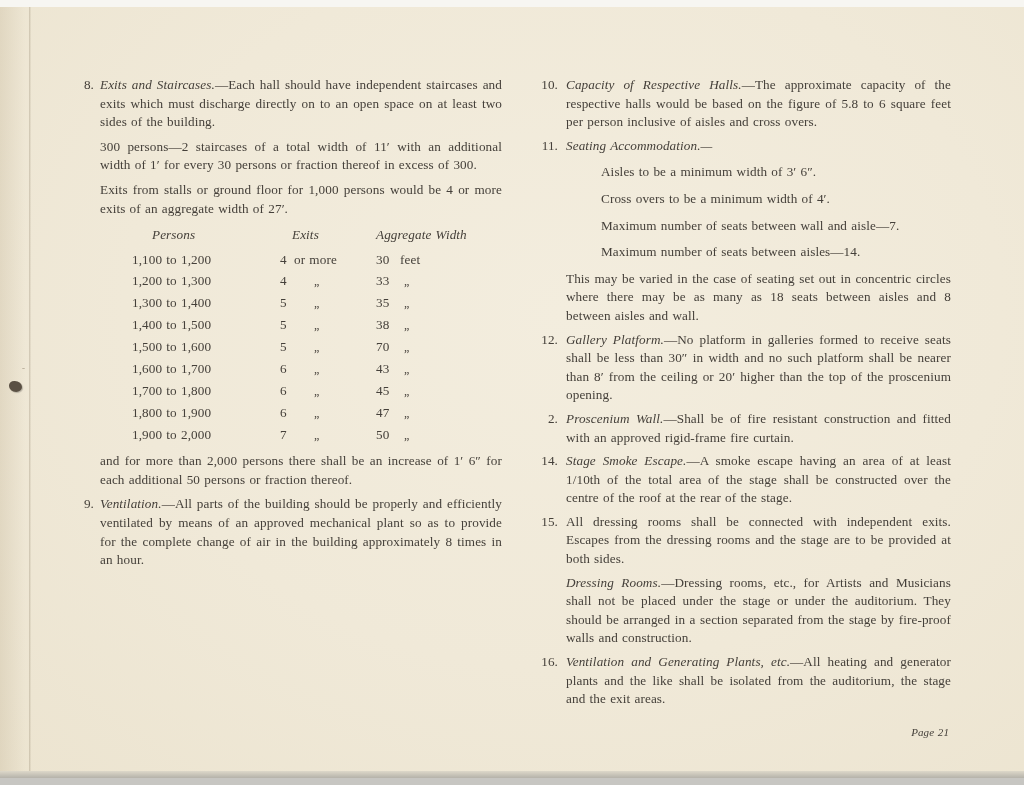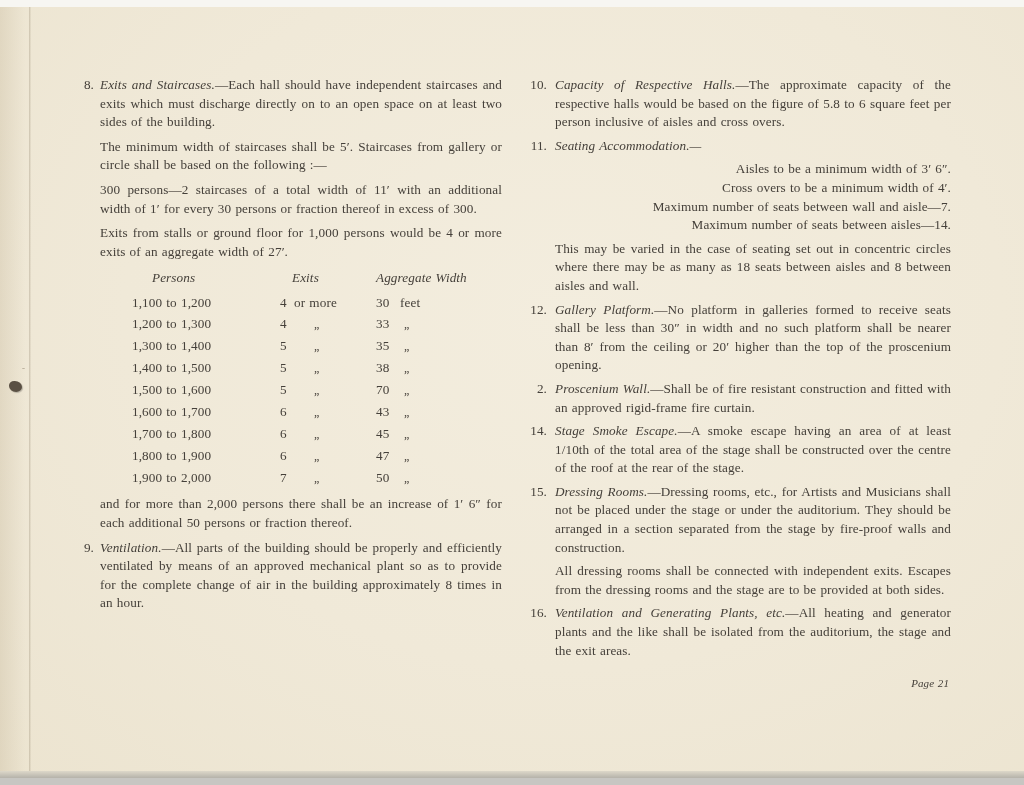--- a/index.html
+++ b/index.html
@@ -46,28 +46,28 @@
     letter-spacing: 0.1px; word-spacing: 0.06em;
   }
   .col-left  { left: 76px;  width: 426px; }
   .col-right { left: 527px; width: 424px; }
 
   .para { margin: 0 0 6px 0; text-align: justify; }
   .col-right .para { margin-bottom: 5px; }
   .intro { margin-left: 24px; }
   .item { display: flex; }
   .inum { flex: none; width: 18px; text-align: right; }
-  .col-right .inum { width: 20px; }
+  .col-right .inum { width: 20px; margin-left: 11px; }
   .ibody { flex: 1; margin-left: 6px; min-width: 0; }
   .col-right .ibody { margin-left: 8px; }
   .sub { }
   .ital { font-style: italic; }
 
   .lines11 { margin: 0 0 5px 27px; }
-  .lines11 .line { margin: 0; text-align: right; }
+  .lines11 .line { margin: 8px; text-align: left; }
 
   .ftable { margin: 0 0 6px 32px; }
   .thead, .trow { display: grid; grid-template-columns: 148px 96px 1fr; line-height: 21px; }
   .thead { font-style: italic; margin-bottom: 4px; }
   .th-persons { padding-left: 20px; }
   .th-exits { padding-left: 12px; }
   .tnum { display: inline-block; width: 14px; }
   .td-width .tnum { width: 22px; }
   .td-width .tsfx { margin-left: 2px; font-family: Liberation Serif, serif; }
   .tsfx.dit { margin-left: 20px; font-size: 12px; letter-spacing: 2px; }
@@ -88,21 +88,20 @@
   <div class="crease"></div>
   <div class="staple"></div>
 
   <div class="col col-left">
 
 
     <div class="item">
       <div class="inum">8.</div>
       <div class="ibody">
         <p class="para"><span class="ital">Exits and Staircases.</span><span>—Each hall should have independent staircases and exits which must discharge directly on to an open space on at least two sides of the building.</span></p>
-        <p class="para">The minimum width of staircases shall be 5′.  Staircases from gallery or circle shall be based on the following :—</p>
         <p class="para sub">300 persons—2 staircases of a total width of 11′ with an additional width of 1′ for every 30 persons or fraction thereof in excess of 300.</p>
         <p class="para sub">Exits from stalls or ground floor for 1,000 persons would be 4 or more exits of an aggregate width of 27′.</p>
 
         <div class="ftable">
           <div class="thead">
             <span class="th-persons">Persons</span>
             <span class="th-exits">Exits</span>
             <span class="th-width">Aggregate Width</span>
           </div>
 
@@ -205,22 +204,22 @@
     <div class="item">
       <div class="inum">14.</div>
       <div class="ibody">
         <p class="para"><span class="ital">Stage Smoke Escape.</span><span>—A smoke escape having an area of at least 1/10th of the total area of the stage shall be constructed over the centre of the roof at the rear of the stage.</span></p>
       </div>
     </div>
 
     <div class="item">
       <div class="inum">15.</div>
       <div class="ibody">
+        <p class="para">All dressing rooms shall be connected with independent exits. Escapes from the dressing rooms and the stage are to be provided at both sides.</p>
         <p class="para"><span class="ital">Dressing Rooms.</span><span>—Dressing rooms, etc., for Artists and Musicians shall not be placed under the stage or under the auditorium. They should be arranged in a section separated from the stage by fire-proof walls and construction.</span></p>
-        <p class="para">All dressing rooms shall be connected with independent exits. Escapes from the dressing rooms and the stage are to be provided at both sides.</p>
       </div>
     </div>
 
     <div class="item">
       <div class="inum">16.</div>
       <div class="ibody">
         <p class="para"><span class="ital">Ventilation and Generating Plants, etc.</span><span>—All heating and generator plants and the like shall be isolated from the auditorium, the stage and the exit areas.</span></p>
       </div>
     </div>
 

